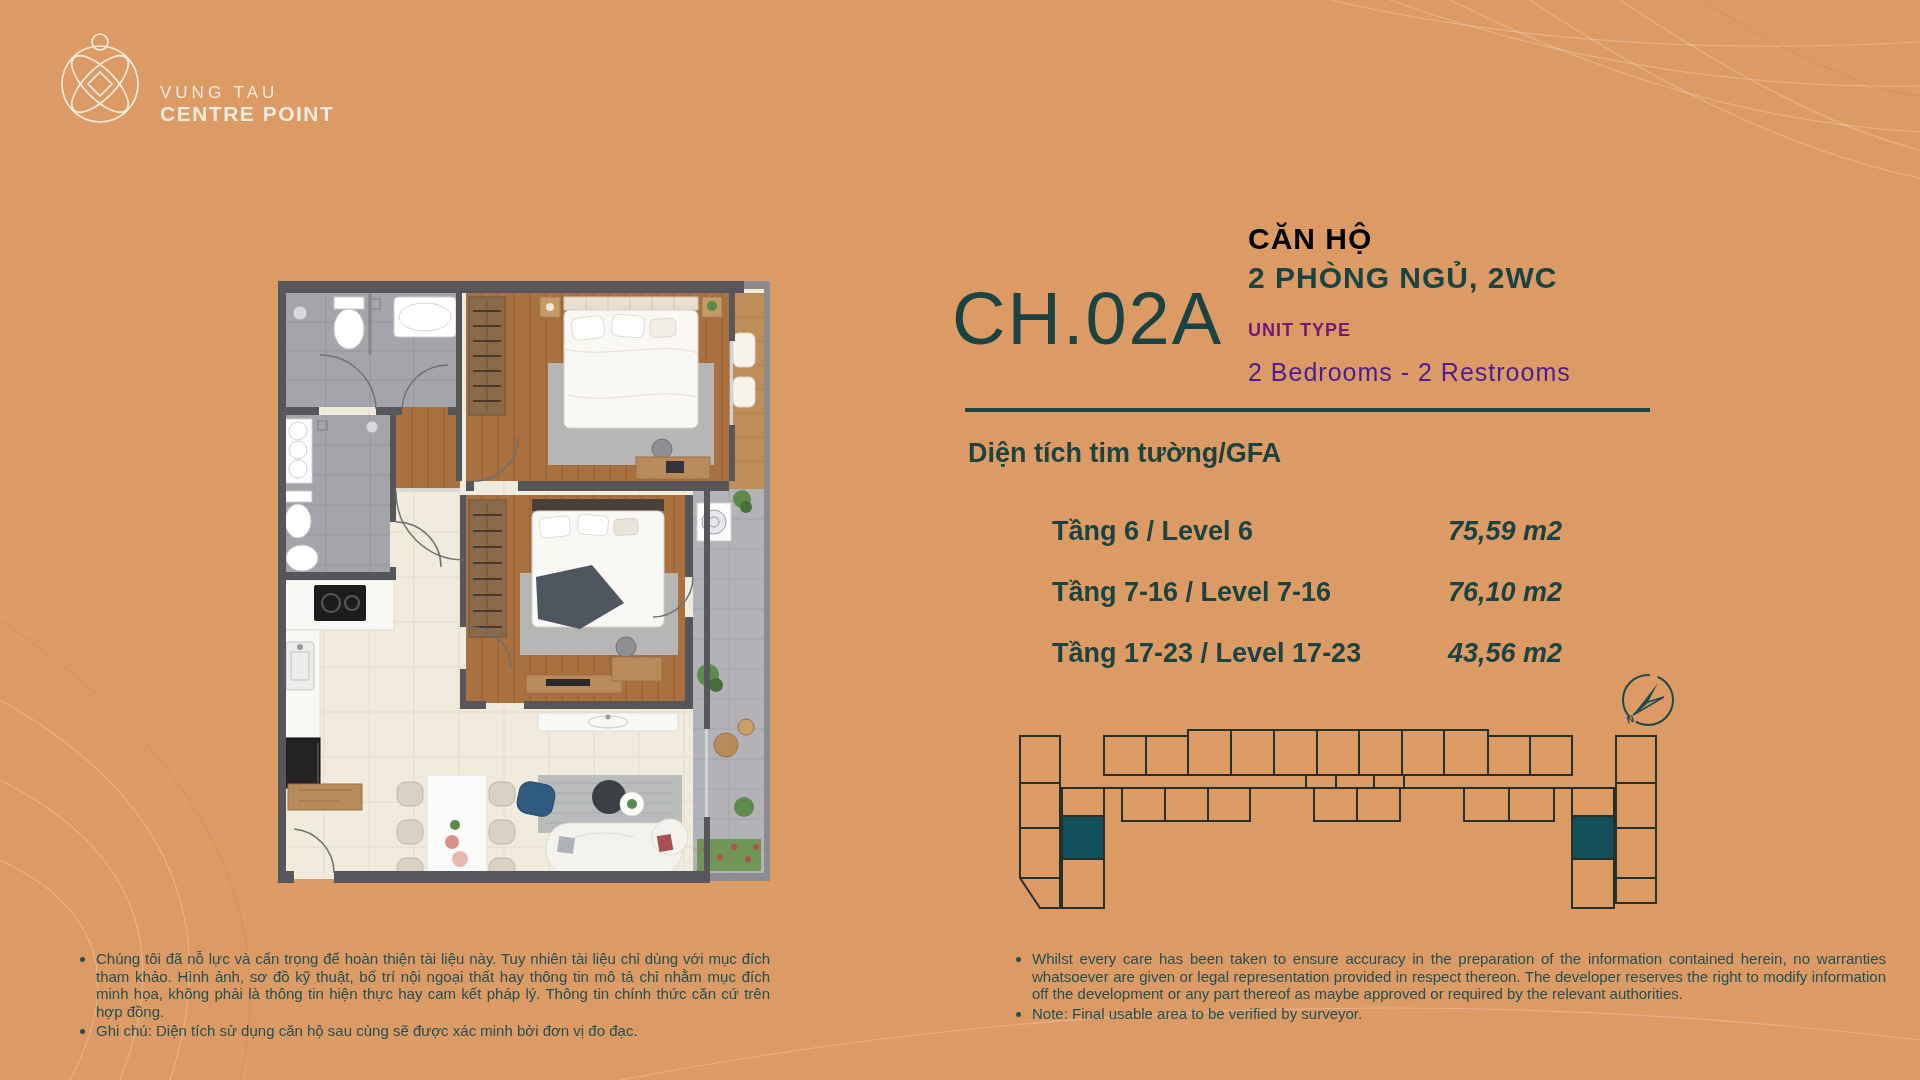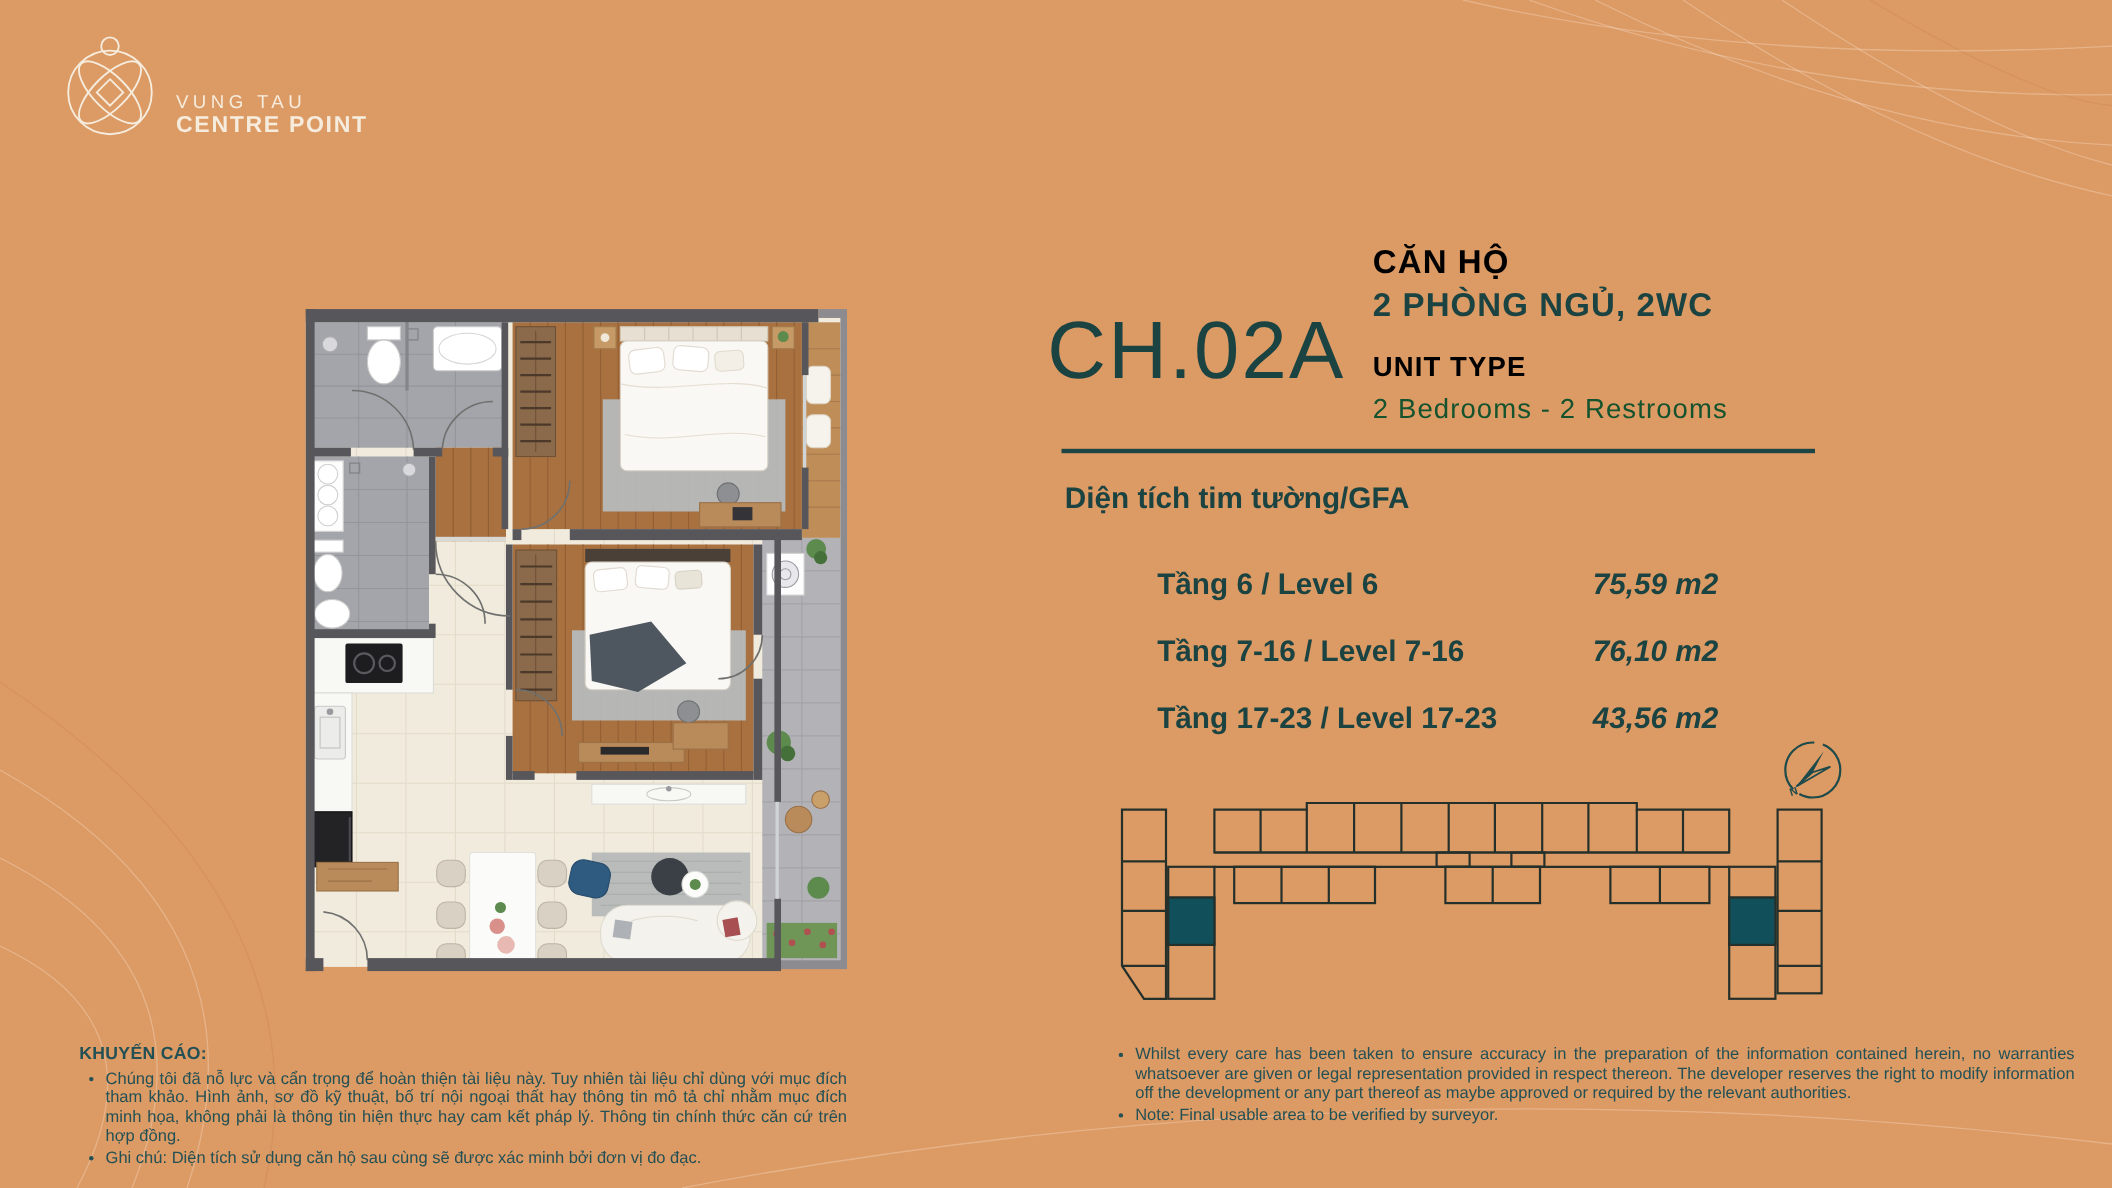--- a/index.html
+++ b/index.html
@@ -11,22 +11,22 @@
   }
   .abs{position:absolute;}
   
   #logo-flower{left:50px;top:28px;width:100px;height:104px;}
   #logo-name-top{left:160px;top:83px;font-size:17px;letter-spacing:4px;color:#F6ECDD;font-weight:400;}
   #logo-name-bottom{left:160px;top:102px;font-size:21px;letter-spacing:1.5px;color:#F6ECDD;font-weight:bold;}
   
   #unit-code{left:952px;top:276px;font-size:74px;font-weight:500;letter-spacing:2px;color:#1B4341;}
   #unit-cat{left:1248px;top:222px;font-size:30px;font-weight:bold;letter-spacing:1px;color:#000000;}
   #unit-bed-vi{left:1248px;top:261px;font-size:30px;font-weight:bold;letter-spacing:1px;color:#1B4341;}
-  #unit-type-label{left:1248px;top:320px;font-size:25px;font-weight:bold;letter-spacing:1px;color:#000000;}
-  #unit-type-value{left:1248px;top:358px;font-size:25px;letter-spacing:1px;color:#14532d;}
+  #unit-type-label{left:1248px;top:320px;font-size:18px;font-weight:bold;letter-spacing:1px;color:#701a75;}
+  #unit-type-value{left:1248px;top:358px;font-size:25px;letter-spacing:1px;color:#4c1d95;}
   #divider{left:965px;top:408px;width:685px;height:4px;background:#1D4543;}
   
   #gfa-heading{left:968px;top:438px;font-size:27px;font-weight:bold;color:#1B4341;}
   .gfa-row-label{left:1052px;font-size:27px;font-weight:bold;color:#1B4341;}
   .gfa-row-value{left:1448px;font-size:27px;font-weight:bold;font-style:italic;color:#1B4341;}
   .row1{top:516px;} .row2{top:577px;} .row3{top:638px;}
   
   #compass{left:1618px;top:670px;width:60px;height:60px;}
   #footprint{left:1018px;top:726px;width:640px;height:190px;}
   
@@ -356,21 +356,20 @@
     <path d="M122,245 A45,45 0 0 1 167,290"></path>
     <path d="M200,204 A44,44 0 0 0 244,160"></path>
     <path d="M195,350 A42,42 0 0 1 237,392"></path>
     <path d="M419,300 A40,40 0 0 1 379,340"></path>
     <path d="M60,596 A44,44 0 0 0 20,552"></path>
     <path d="M122,215 A68,68 0 0 0 190,283"></path>
   </g>
 </svg>
 
 <div id="advisory" class="abs note-block">
-  <p class="note-heading">KHUYẾN CÁO:</p>
   <ul class="note-list">
     <li>Chúng tôi đã nỗ lực và cẩn trọng để hoàn thiện tài liệu này. Tuy nhiên tài liệu chỉ dùng với mục đích tham khảo. Hình ảnh, sơ đồ kỹ thuật, bố trí nội ngoại thất hay thông tin mô tả chỉ nhằm mục đích minh họa, không phải là thông tin hiện thực hay cam kết pháp lý. Thông tin chính thức căn cứ trên hợp đồng.</li>
     <li>Ghi chú: Diện tích sử dụng căn hộ sau cùng sẽ được xác minh bởi đơn vị đo đạc.</li>
   </ul>
 </div>
 
 <div id="disclaimer" class="abs note-block">
   <ul class="note-list">
     <li>Whilst every care has been taken to ensure accuracy in the preparation of the information contained herein, no warranties whatsoever are given or legal representation provided in respect thereon. The developer reserves the right to modify information off the development or any part thereof as maybe approved or required by the relevant authorities.</li>
     <li>Note: Final usable area to be verified by surveyor.</li>

